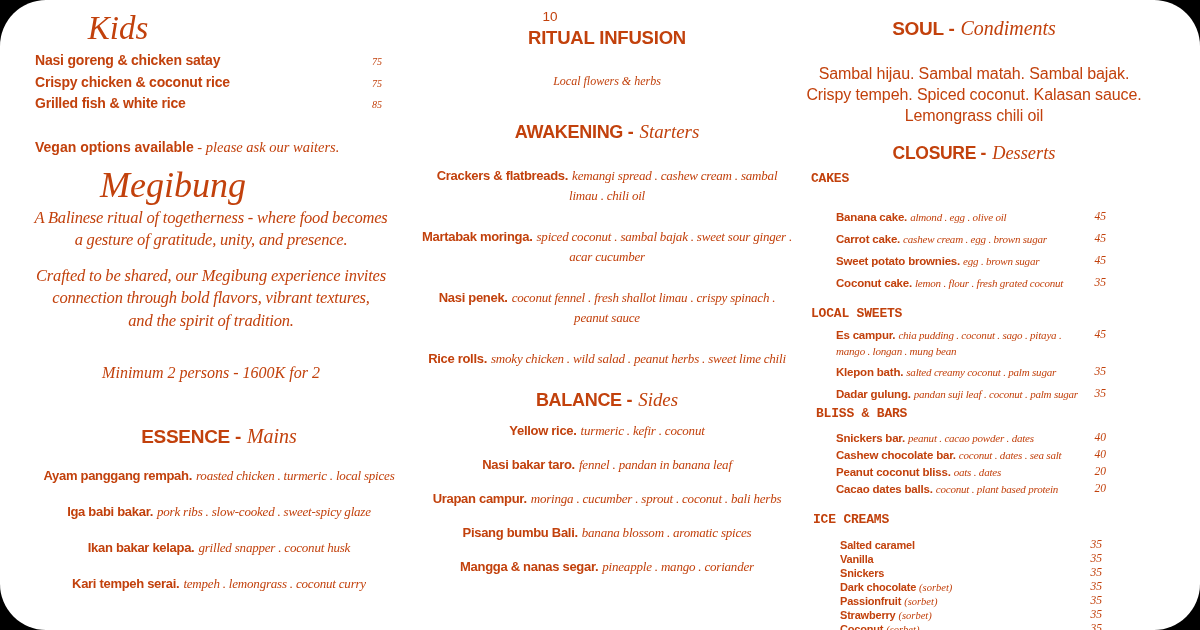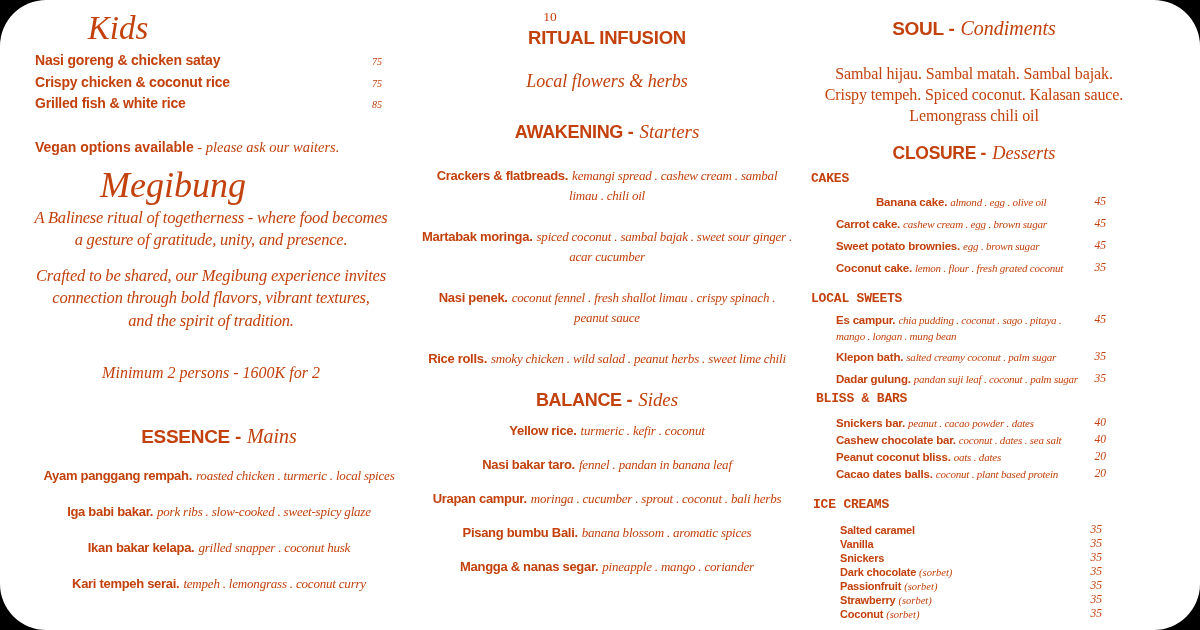--- a/index.html
+++ b/index.html
@@ -4,21 +4,21 @@
 <style>
   html,body{margin:0;padding:0;background:#000;width:1200px;height:630px;overflow:hidden;}
   .page{position:relative;width:1200px;height:630px;background:#fff;border-radius:46px;
         color:#c2410c;overflow:hidden;}
   .col{position:absolute;top:0;}
   .col-left{left:28px;width:382px;}
   .col-mid{left:420px;width:374px;}
   .col-right{left:798px;width:352px;}
 
   .serif-it{font-family:"Liberation Serif",serif;font-style:italic;}
-  .sans{font-family:Liberation Serif, serif;}
+  .sans{font-family:Liberation Sans, sans-serif;}
   .sans-b{font-family:"Liberation Sans",sans-serif;font-weight:bold;}
 
   
   .kids-title{margin-top:8px;width:180px;text-align:center;
       font-family:"Liberation Serif",serif;font-style:italic;font-size:33px;line-height:40px;}
   .kids-list{margin-top:4px;margin-left:7px;width:347px;}
   .kids-row{display:flex;justify-content:space-between;align-items:baseline;height:21.5px;}
   .kids-name{font-size:14px;letter-spacing:-0.2px;}
   .kids-price{font-size:10px;}
   .vegan-note{margin-top:22px;margin-left:7px;font-size:14px;line-height:17px;}
@@ -37,21 +37,21 @@
   .mi-inner{white-space:nowrap;text-align:center;}
   .mi-name{font-size:13px;letter-spacing:-0.3px;margin-right:4px;}
   .mi-desc{font-size:13px;letter-spacing:-0.2px;}
   .essence-list .menu-item{margin-top:17px;}
   .essence-list .menu-item:first-child{margin-top:18px;}
 
   
   .page-num{margin-top:9px;position:relative;left:-57px;text-align:center;
       font-size:13.5px;line-height:16px;}
   .ritual-title{margin-top:2px;text-align:center;font-size:18.5px;line-height:22px;letter-spacing:-0.2px;}
-  .ritual-sub{margin-top:23px;text-align:center;font-size:18px;line-height:19px;}
+  .ritual-sub{margin-top:23px;text-align:center;font-size:12px;line-height:19px;}
   .awakening-head{margin-top:30px;font-size:18px;line-height:22px;}
   .starter-list .wrap-item{margin-top:22px;display:flex;justify-content:center;}
   .starter-list .wrap-item:first-child{margin-top:23px;}
   .wrap-inner{max-width:372px;text-align:center;line-height:18.5px;}
   .balance-head{margin-top:20px;font-size:18px;line-height:22px;}
   .side-list .menu-item{margin-top:15px;}
   .side-list .menu-item:first-child{margin-top:10px;}
 
   
   .soul-head{margin-top:16px;font-size:19px;line-height:24px;}
@@ -62,21 +62,21 @@
   .lbl-sweets{margin-top:16px;}
   .lbl-bliss{margin-top:5px;margin-left:18px;}
   .lbl-ice{margin-top:17px;margin-left:15px;}
   .d-list{margin-left:38px;width:270px;}
   .d-row{display:flex;justify-content:space-between;align-items:flex-start;line-height:14.5px;}
   .d-text{flex:1;padding-right:8px;}
   .d-name{font-size:11.5px;letter-spacing:-0.2px;margin-right:3px;}
   .d-desc{font-size:11px;letter-spacing:-0.2px;}
   .d-price{font-size:11.5px;white-space:nowrap;}
   .cakes-list .d-row{margin-top:7px;height:15px;}
-  .cakes-list .d-row:first-child{margin-top:7px;text-align:center;}
+  .cakes-list .d-row:first-child{margin-top:22px;}
   .sweets-list .d-row{margin-top:6px;}
   .sweets-list .d-row:first-child{margin-top:5px;}
   .bliss-list .d-row{margin-top:3px;height:14px;}
   .bliss-list .d-row:first-child{margin-top:8px;}
   .ice-list{margin-left:42px;width:262px;}
   .ice-list .d-row{height:14px;margin-top:0;}
   .ice-list .d-row:first-child{margin-top:9px;gap:40px;}
   .ice-name{font-size:11px;letter-spacing:-0.2px;margin-right:3px;}
   .ice-note{font-size:10.5px;}
 </style>

